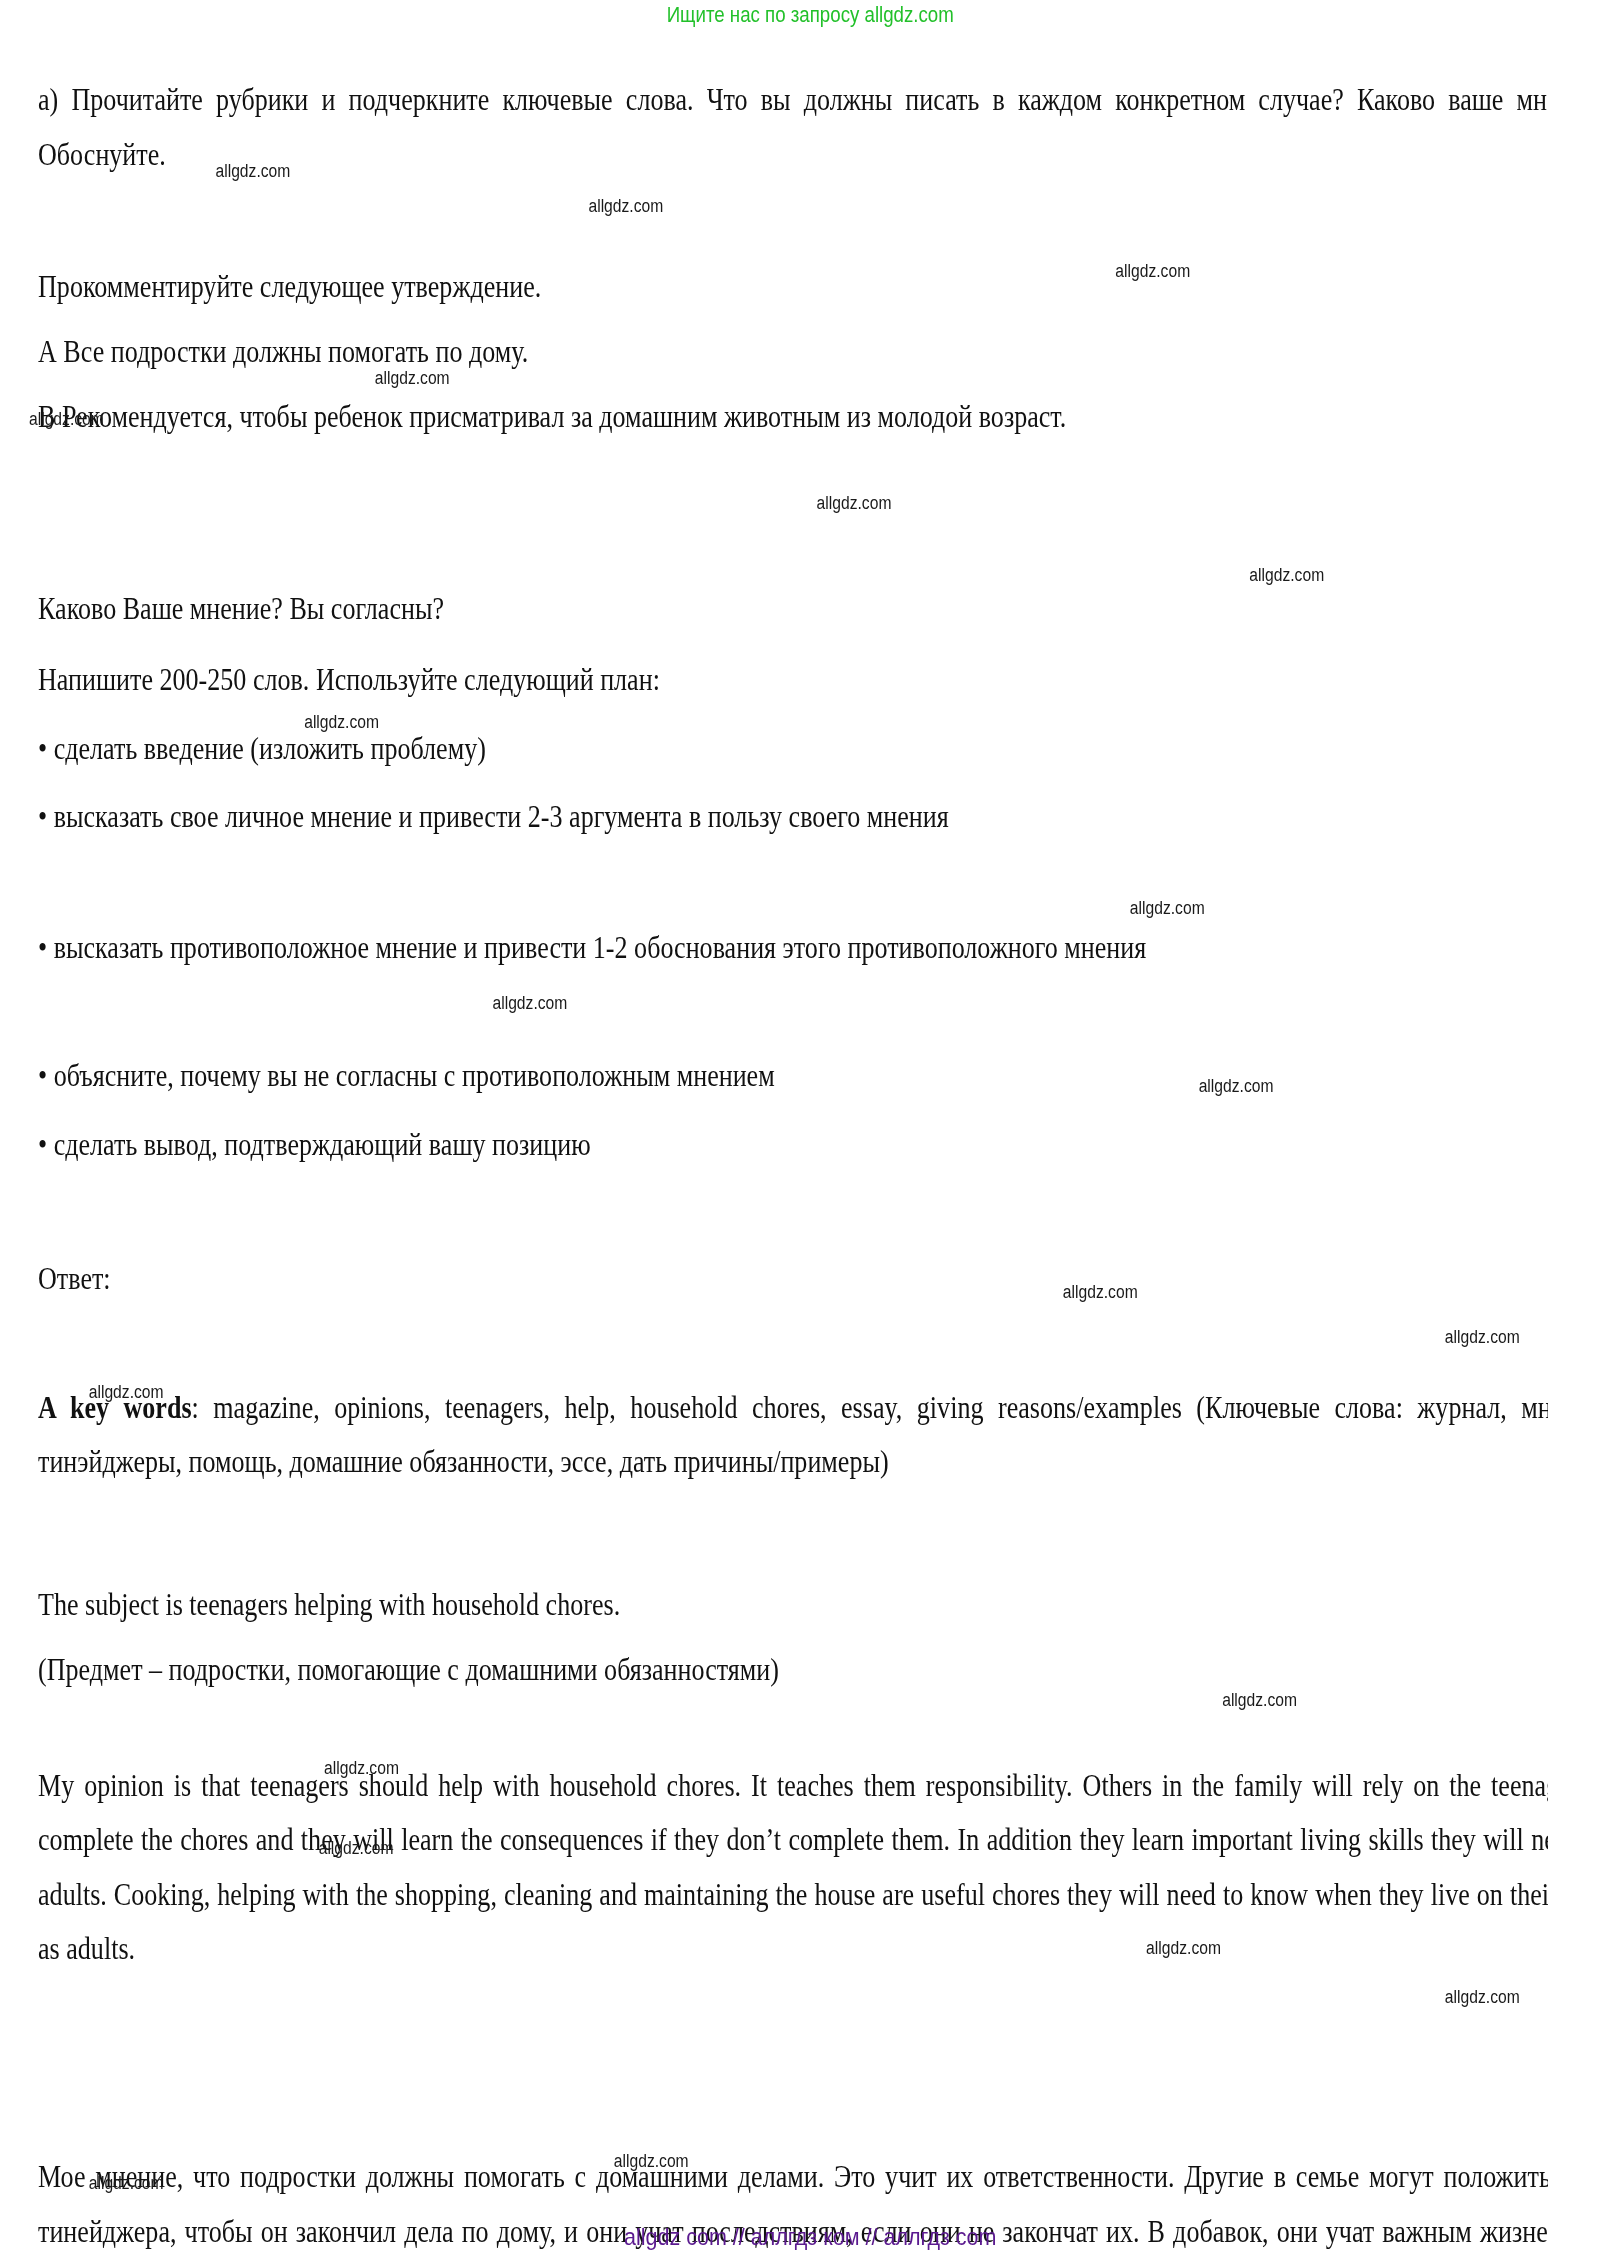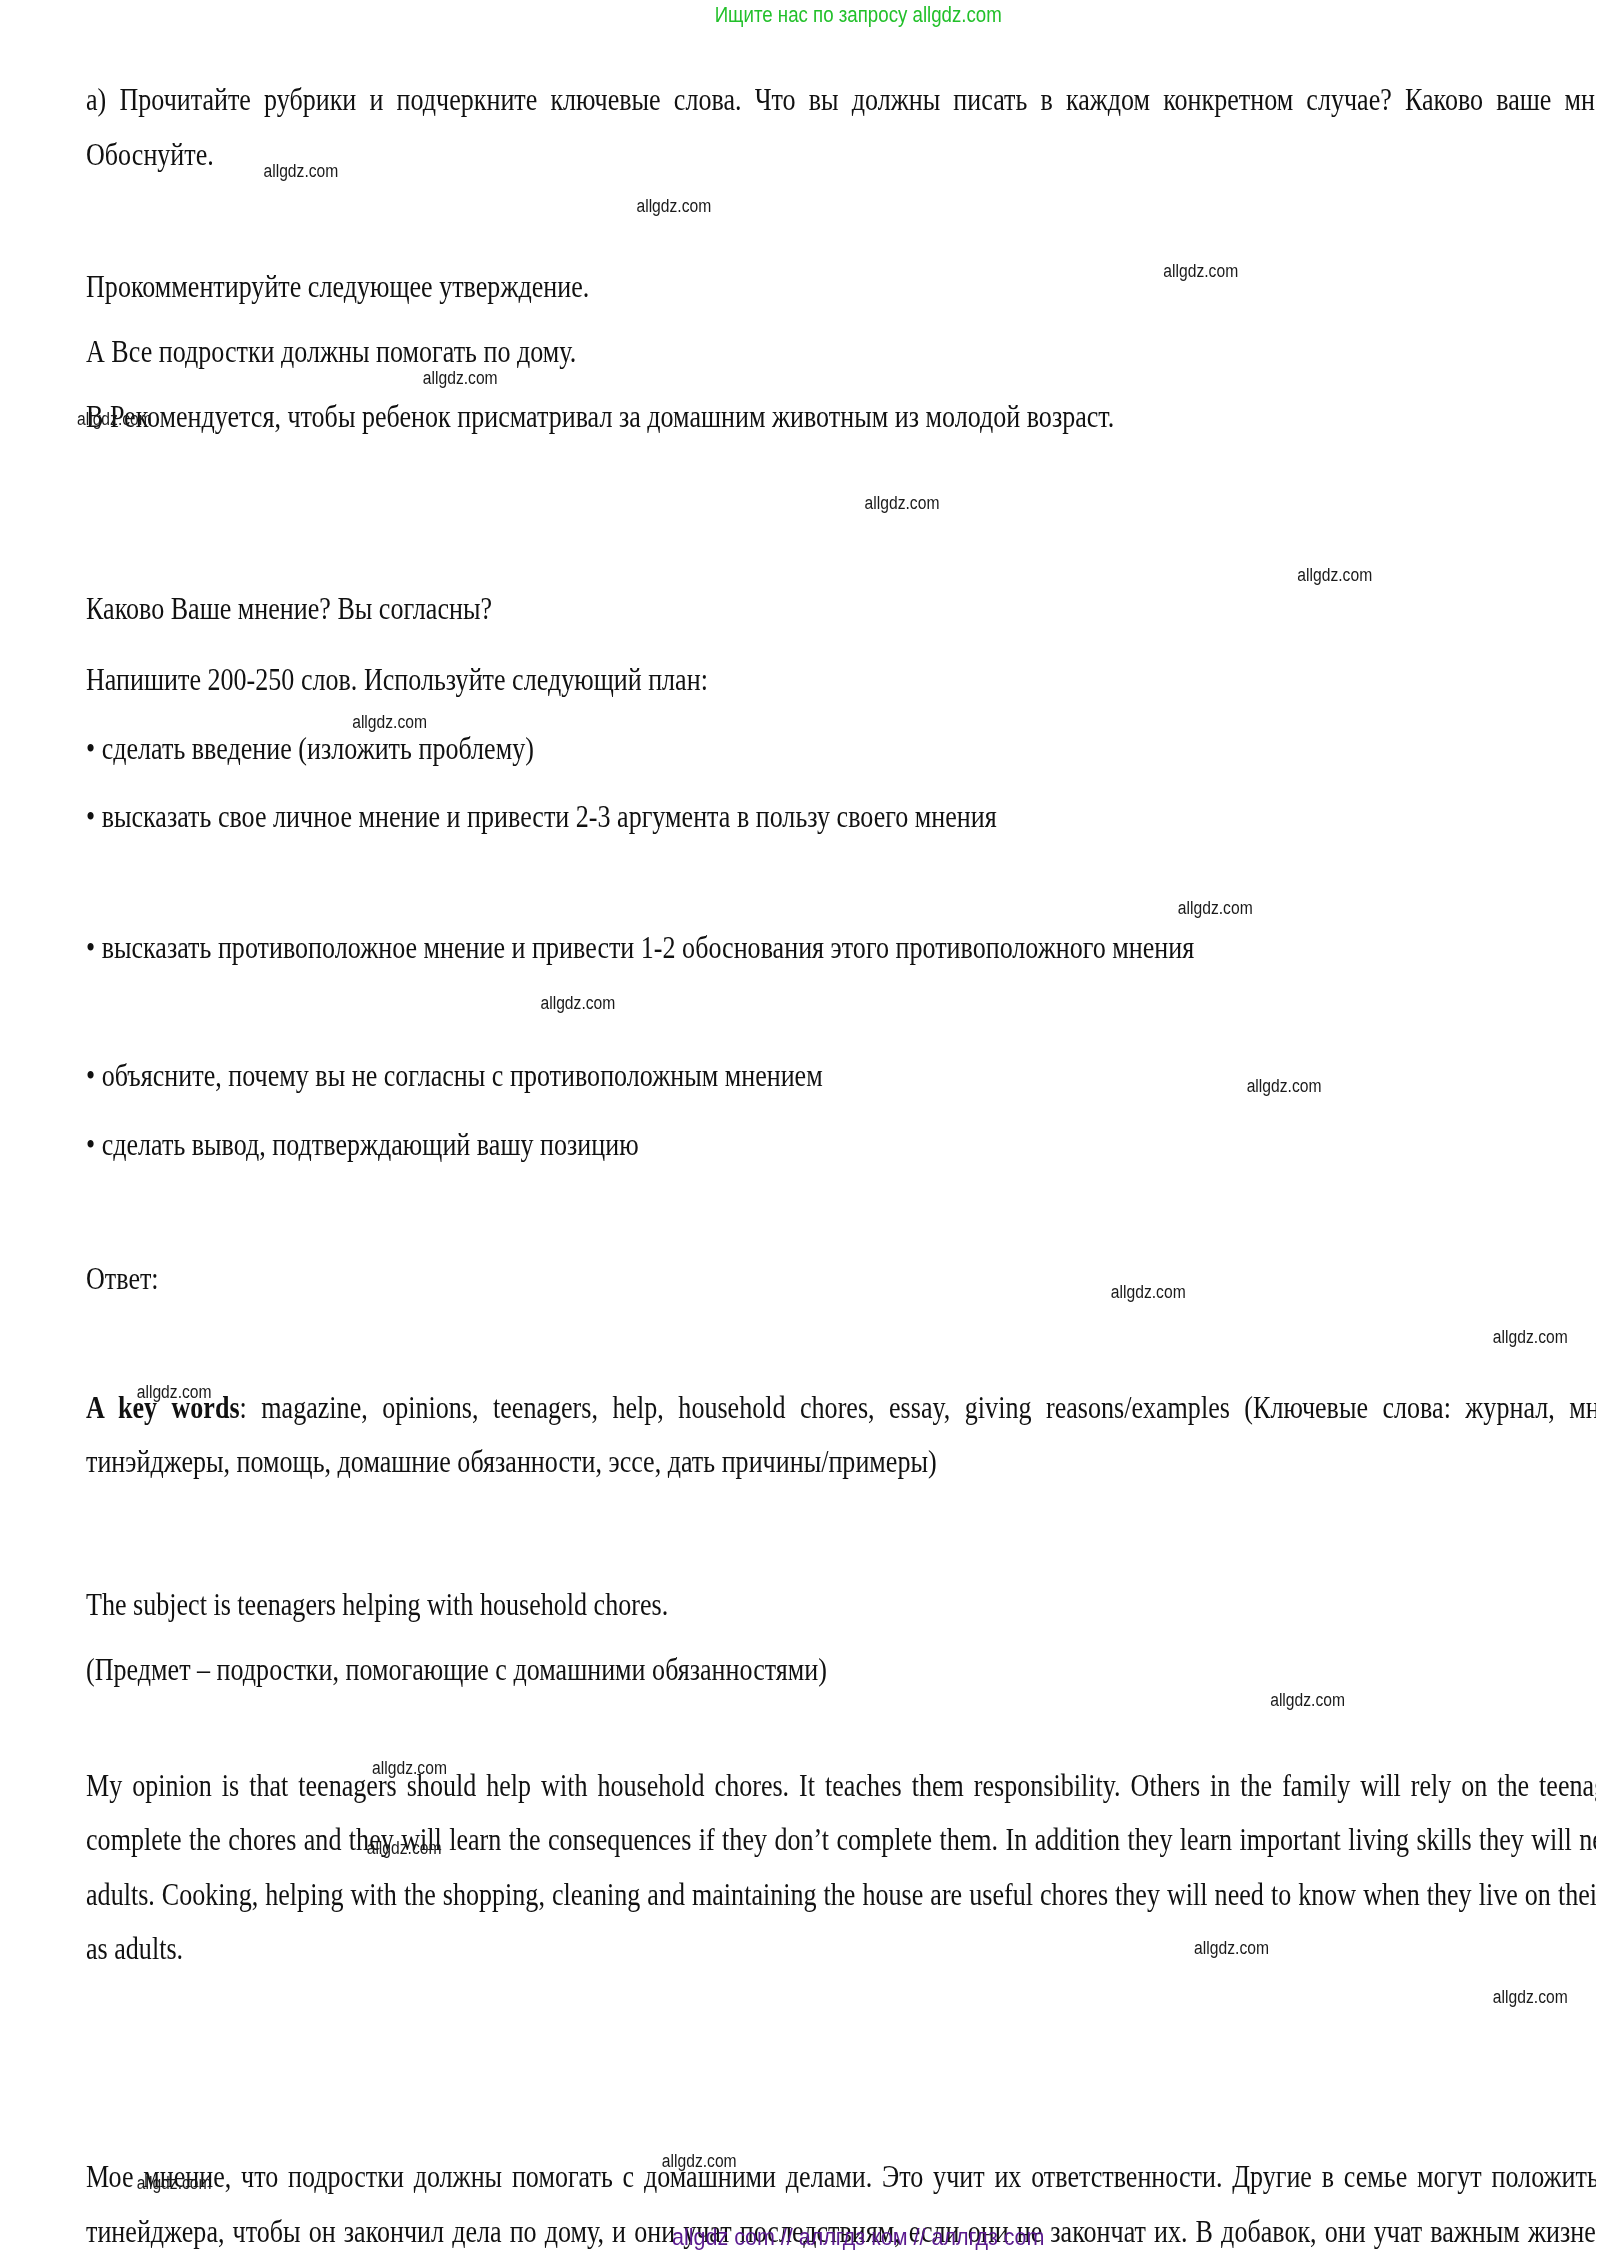--- a/index.html
+++ b/index.html
@@ -9,21 +9,20 @@
     background: #ffffff;
   }
   #page {
     position: relative;
     width: 1548px;
     height: 2261px;
     background: #ffffff;
     overflow: hidden;
     font-family: "Liberation Serif", "DejaVu Serif", serif;
     color: #000000;
-    margin-left: 48px;
   }
 
   
   .promo-header {
     position: absolute;
     top: 1.6px;
     left: 0;
     width: 1620px;
     text-align: center;
     font-family: "Liberation Sans", "DejaVu Sans", sans-serif;

